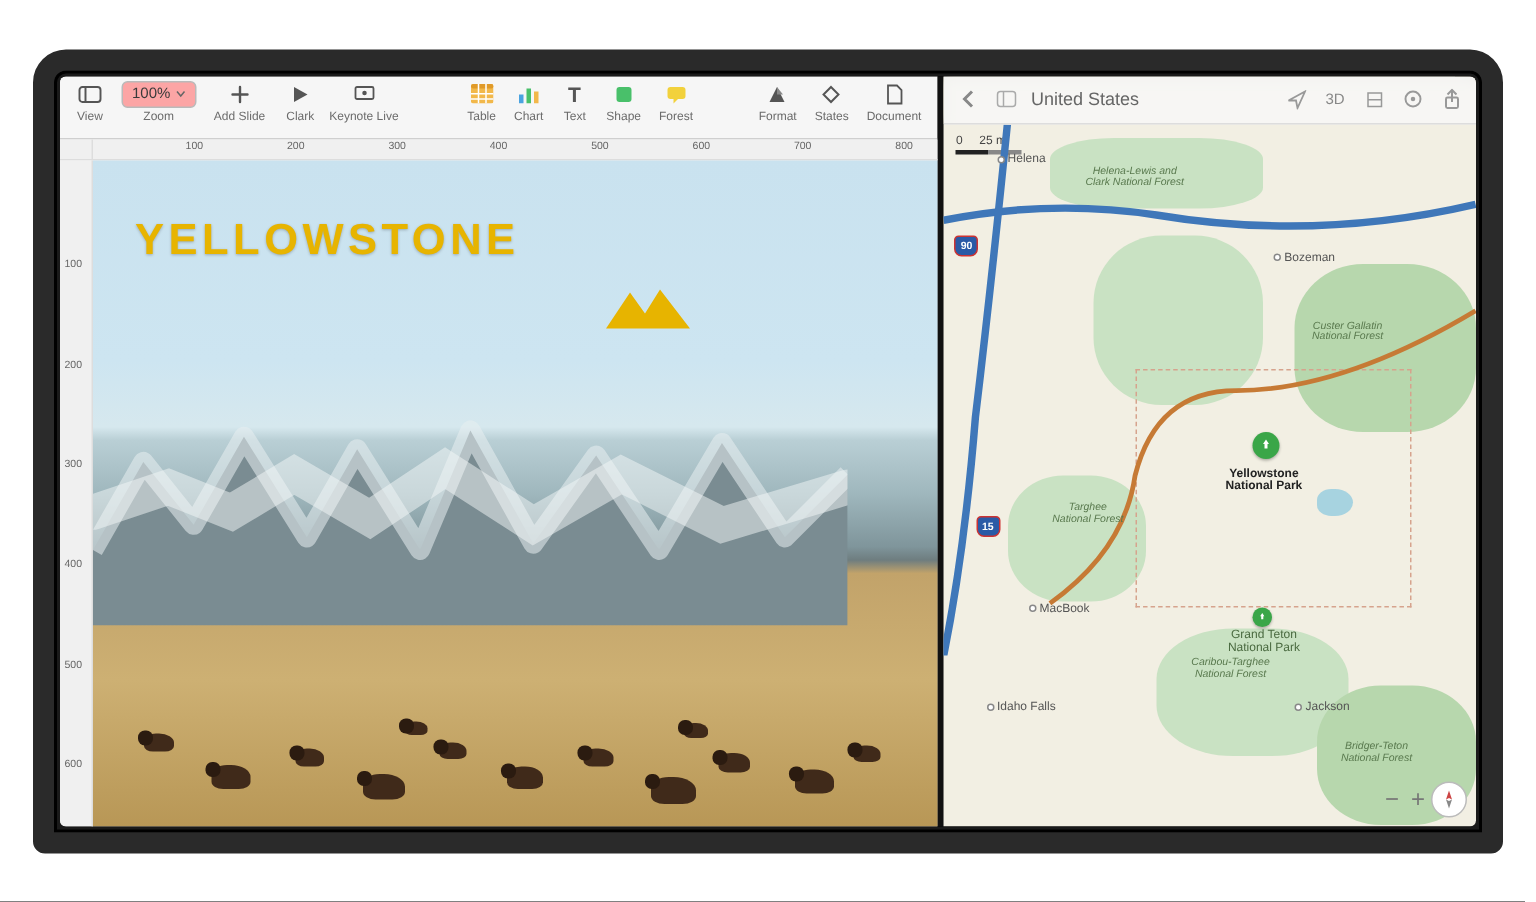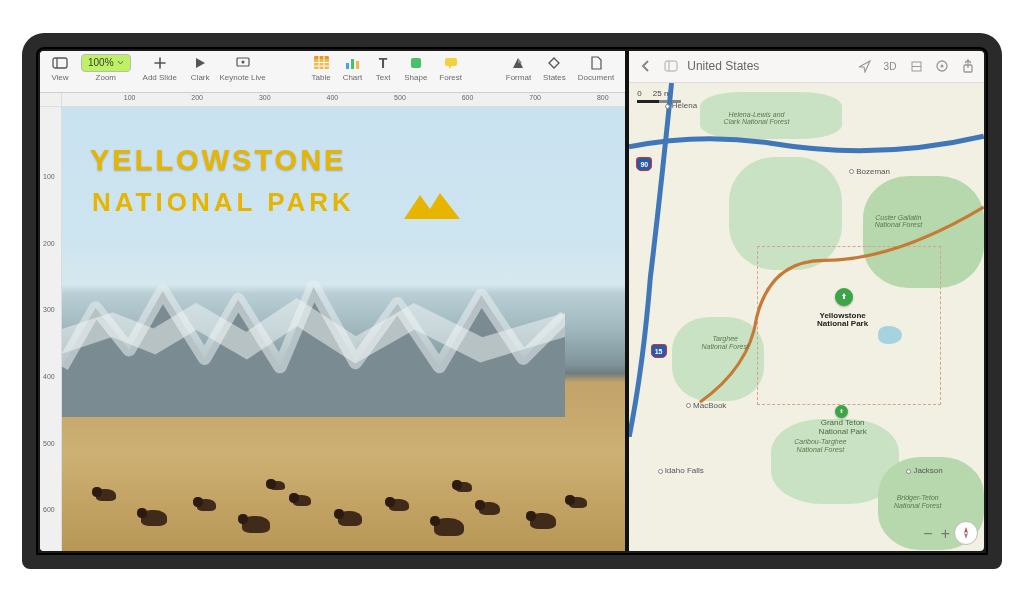--- a/index.html
+++ b/index.html
@@ -29,21 +29,21 @@
   .pane-left{width:62%;height:100%;background:#fff;display:flex;flex-direction:column;}
   .pane-divider{width:4px;height:100%;background:#111;}
   .pane-right{flex:1;height:100%;background:var(--map-land);position:relative;}
   
   .tb{display:flex;align-items:flex-start;background:var(--tool-bg);border-bottom:1px solid var(--tool-border);padding:2px 6px 0;gap:2px;min-height:42px;}
   .tb-item{display:flex;flex-direction:column;align-items:center;gap:1px;padding:1px 5px;color:#3a3a3a;}
   .tb-item .ic{width:18px;height:18px;display:flex;align-items:center;justify-content:center;}
   .tb-item .lbl{font-size:8px;color:var(--muted);white-space:nowrap;}
   .tb-spacer{flex:1;}
   .tb-group{display:flex;align-items:flex-start;margin:0 2px;}
-  .tb-item .framed{border:1px solid #bababa;border-radius:4px;padding:0 6px;height:18px;display:flex;align-items:center;gap:3px;font-size:10px;background:#bef264;}
+  .tb-item .framed{border:1px solid #bababa;border-radius:4px;padding:0 6px;height:18px;display:flex;align-items:center;gap:3px;font-size:10px;background:#fca5a5;}
   svg{display:block;}
   
   .ruler-wrap{display:flex;height:14px;}
   .ruler-corner{width:22px;background:#f0f0f0;border-right:1px solid #ddd;border-bottom:1px solid #ddd;}
   .ruler-h{flex:1;background:#f0f0f0;border-bottom:1px solid #ddd;display:flex;font-size:7px;color:#666;position:relative;}
   .ruler-h span{position:absolute;top:1px;transform:translateX(-50%);}
   .ruler-v{width:22px;background:#f0f0f0;border-right:1px solid #ddd;display:flex;flex-direction:column;font-size:7px;color:#666;position:relative;}
   .ruler-v span{position:absolute;left:3px;}
   
   .canvas-wrap{flex:1;display:flex;min-height:0;}
@@ -260,21 +260,20 @@
               <div class="bison" style="left:58%;bottom:22%;width:20px;height:12px;"></div>
               <div class="bison" style="left:66%;bottom:8%;width:30px;height:18px;"></div>
               <div class="bison" style="left:74%;bottom:20%;width:21px;height:13px;"></div>
               <div class="bison" style="left:83%;bottom:12%;width:26px;height:16px;"></div>
               <div class="bison" style="left:90%;bottom:24%;width:18px;height:11px;"></div>
               <div class="bison" style="left:37%;bottom:34%;width:15px;height:9px;"></div>
               <div class="bison" style="left:70%;bottom:33%;width:16px;height:10px;"></div>
             </div>
 
             <div class="title">YELLOWSTONE</div>
-            <div class="subtitle">NATIONAL PARK</div>
             <svg class="logo-mtn" width="60" height="32" viewBox="0 0 60 32">
                 <path d="M2 30 L18 6 L28 20 L38 4 L58 30 Z" fill="var(--accent-yellow)"></path>
               </svg>
           </div>
         </div>
       </div>
 
       <div class="pane-divider"></div>
 
       <div class="pane-right">
@@ -342,21 +341,21 @@
             <path d="M100 35 Q75 50 55 50 Q40 50 36 66 Q34 80 20 90" stroke="#c67a35" stroke-width=".9" fill="none"></path>
           </svg>
 
           <div style="position:absolute;left:2%;top:15%;"><span class="shield blue">90</span></div>
           <div style="position:absolute;left:6%;top:55%;"><span class="shield blue">15</span></div>
 
           <div class="city-label" style="left:10%;top:4%;"><span class="city-dot"></span><span>Helena</span></div>
           <div class="city-label" style="left:62%;top:18%;"><span class="city-dot"></span><span>Bozeman</span></div>
           <div class="city-label" style="left:16%;top:68%;"><span class="city-dot"></span><span>MacBook</span></div>
           <div class="city-label" style="left:8%;top:82%;"><span class="city-dot"></span><span>Idaho Falls</span></div>
-          <div class="city-label" style="left:66%;top:82%;margin-left:43px;"><span class="city-dot"></span><span>Jackson</span></div>
+          <div class="city-label" style="left:66%;top:82%;"><span class="city-dot"></span><span>Jackson</span></div>
 
           <div class="map-label" style="left:26%;top:6%;width:70px;">Helena-Lewis and Clark National Forest</div>
           <div class="map-label" style="left:66%;top:28%;width:70px;">Custer Gallatin National Forest</div>
           <div class="map-label" style="left:20%;top:54%;width:50px;">Targhee National Forest</div>
           <div class="map-label" style="left:44%;top:76%;width:70px;">Caribou-Targhee National Forest</div>
           <div class="map-label" style="left:72%;top:88%;width:66px;">Bridger-Teton National Forest</div>
 
           <div class="pin" style="left:58%;top:44%;">
               <svg width="10" height="10" viewBox="0 0 10 10">
                 <path d="M5 1 L7 4 L6 4 L6 7 L4 7 L4 4 L3 4 Z"></path>

